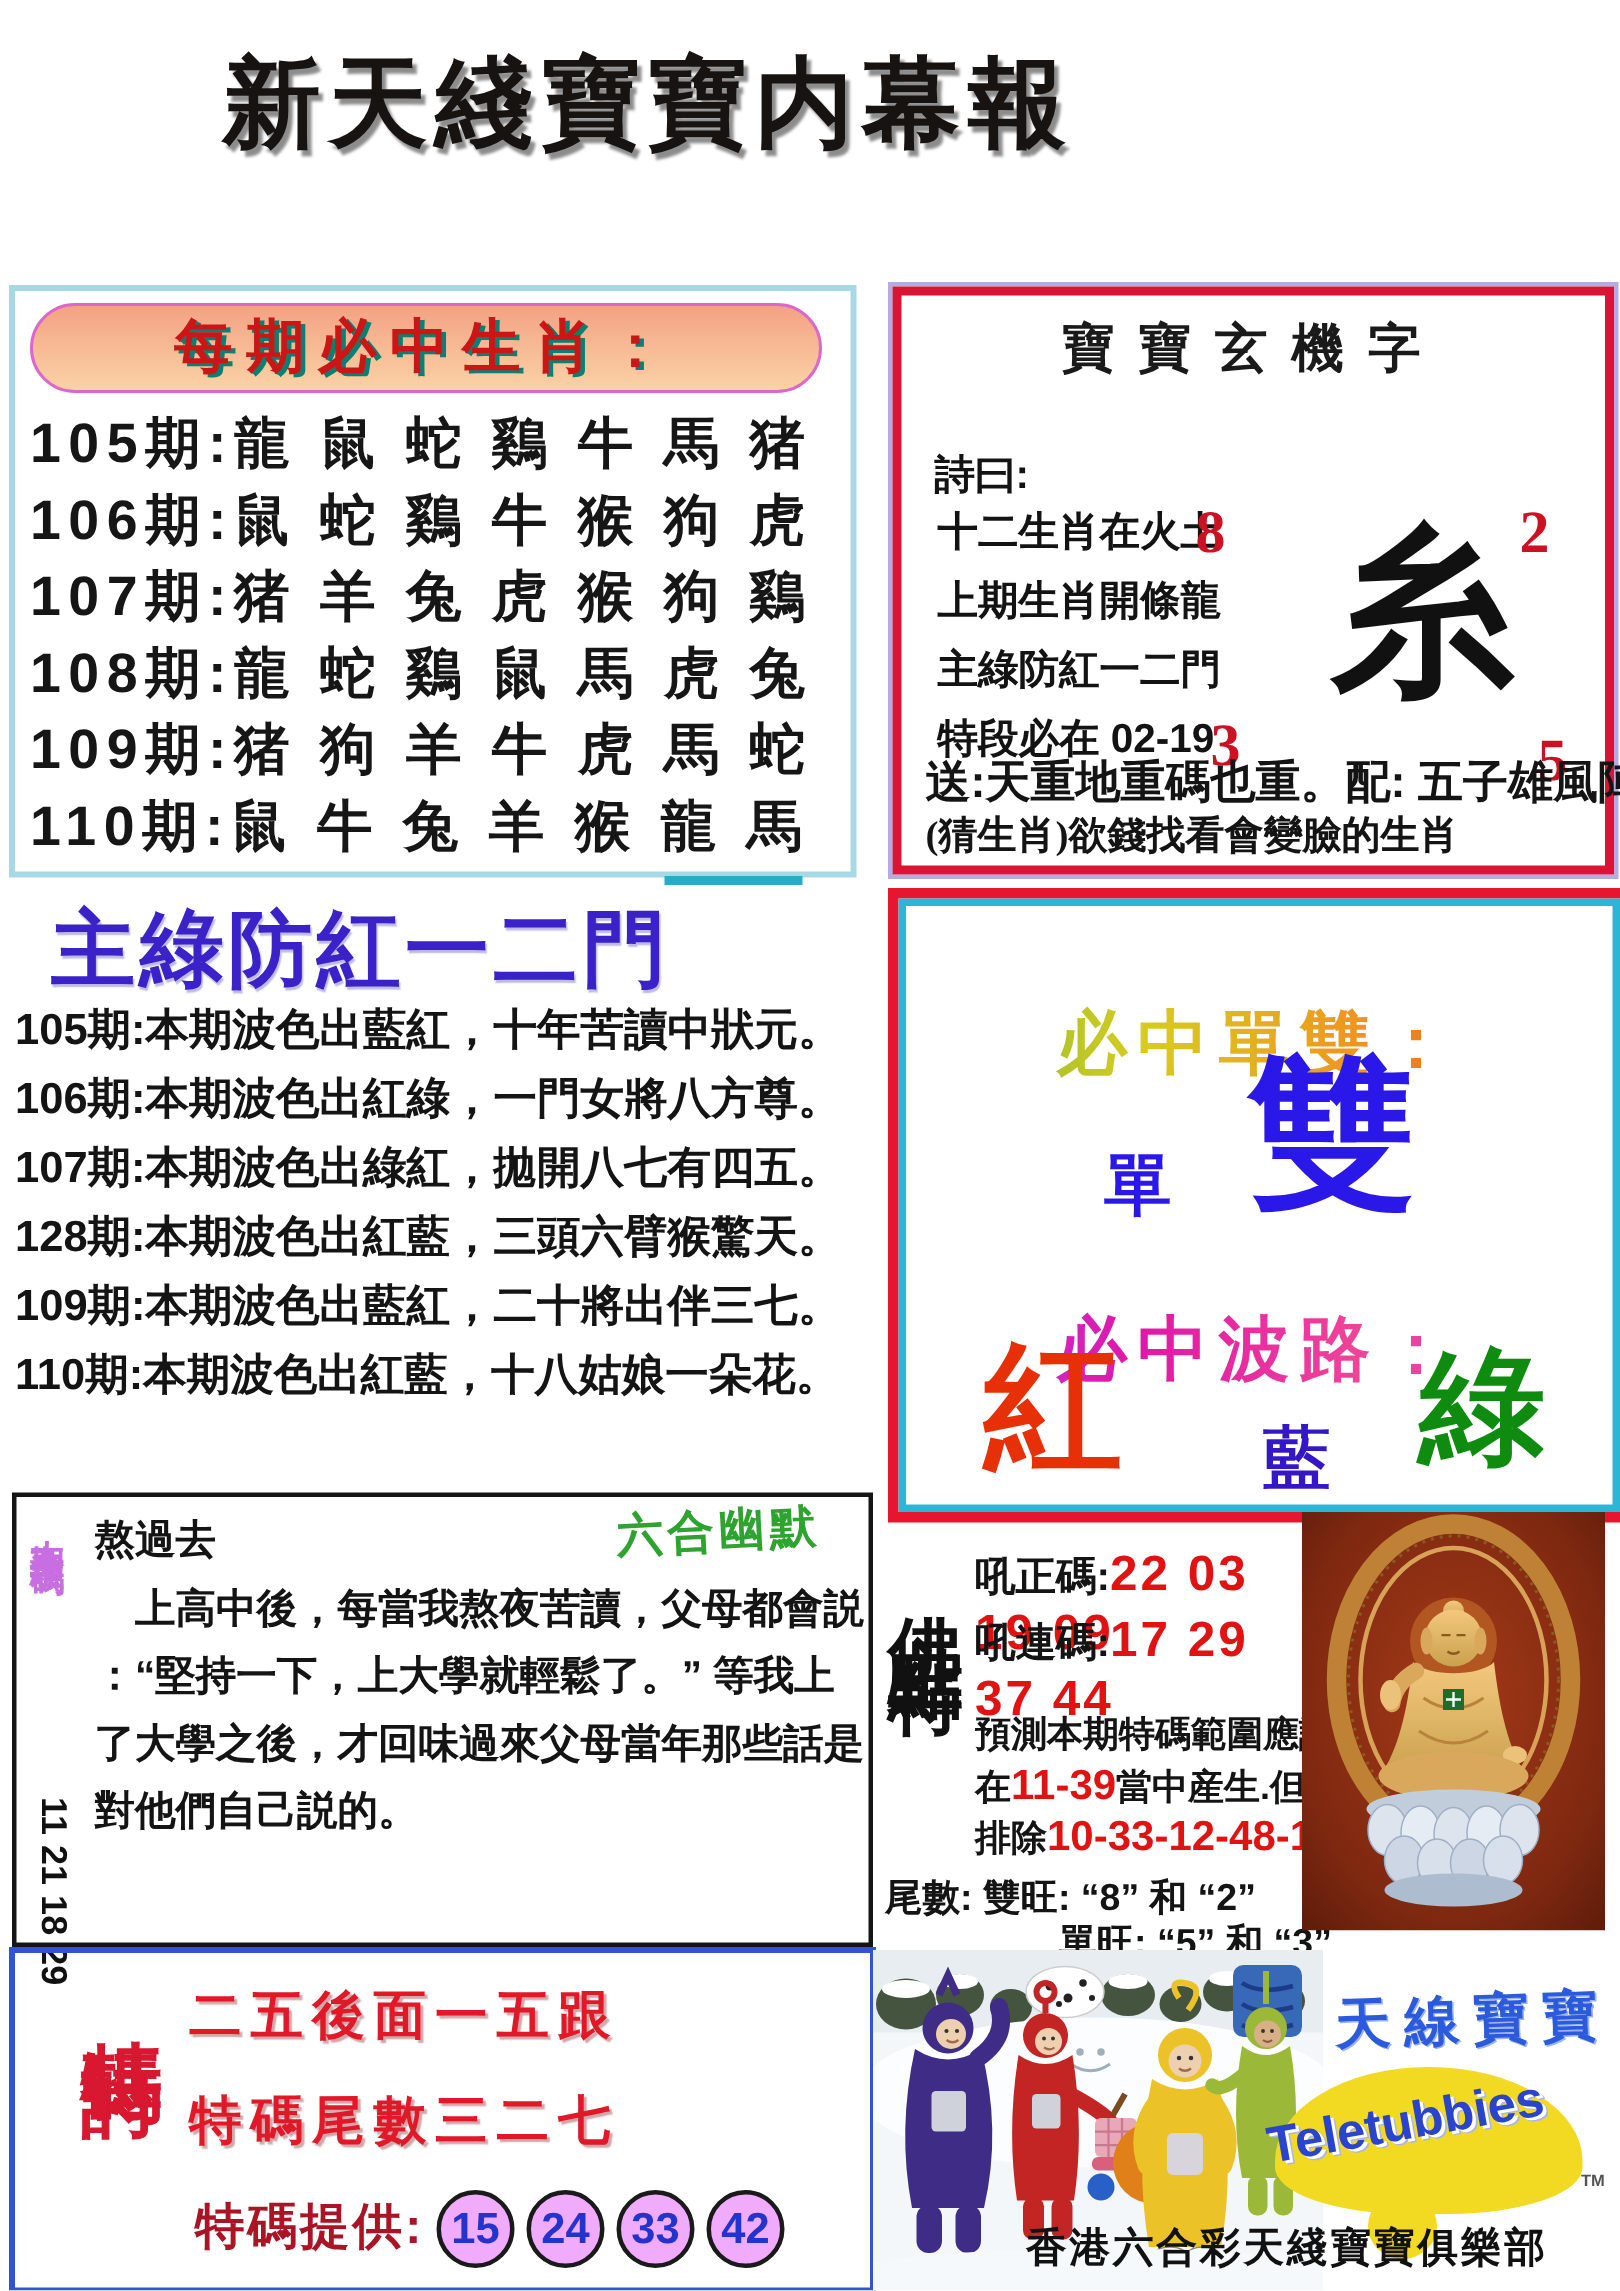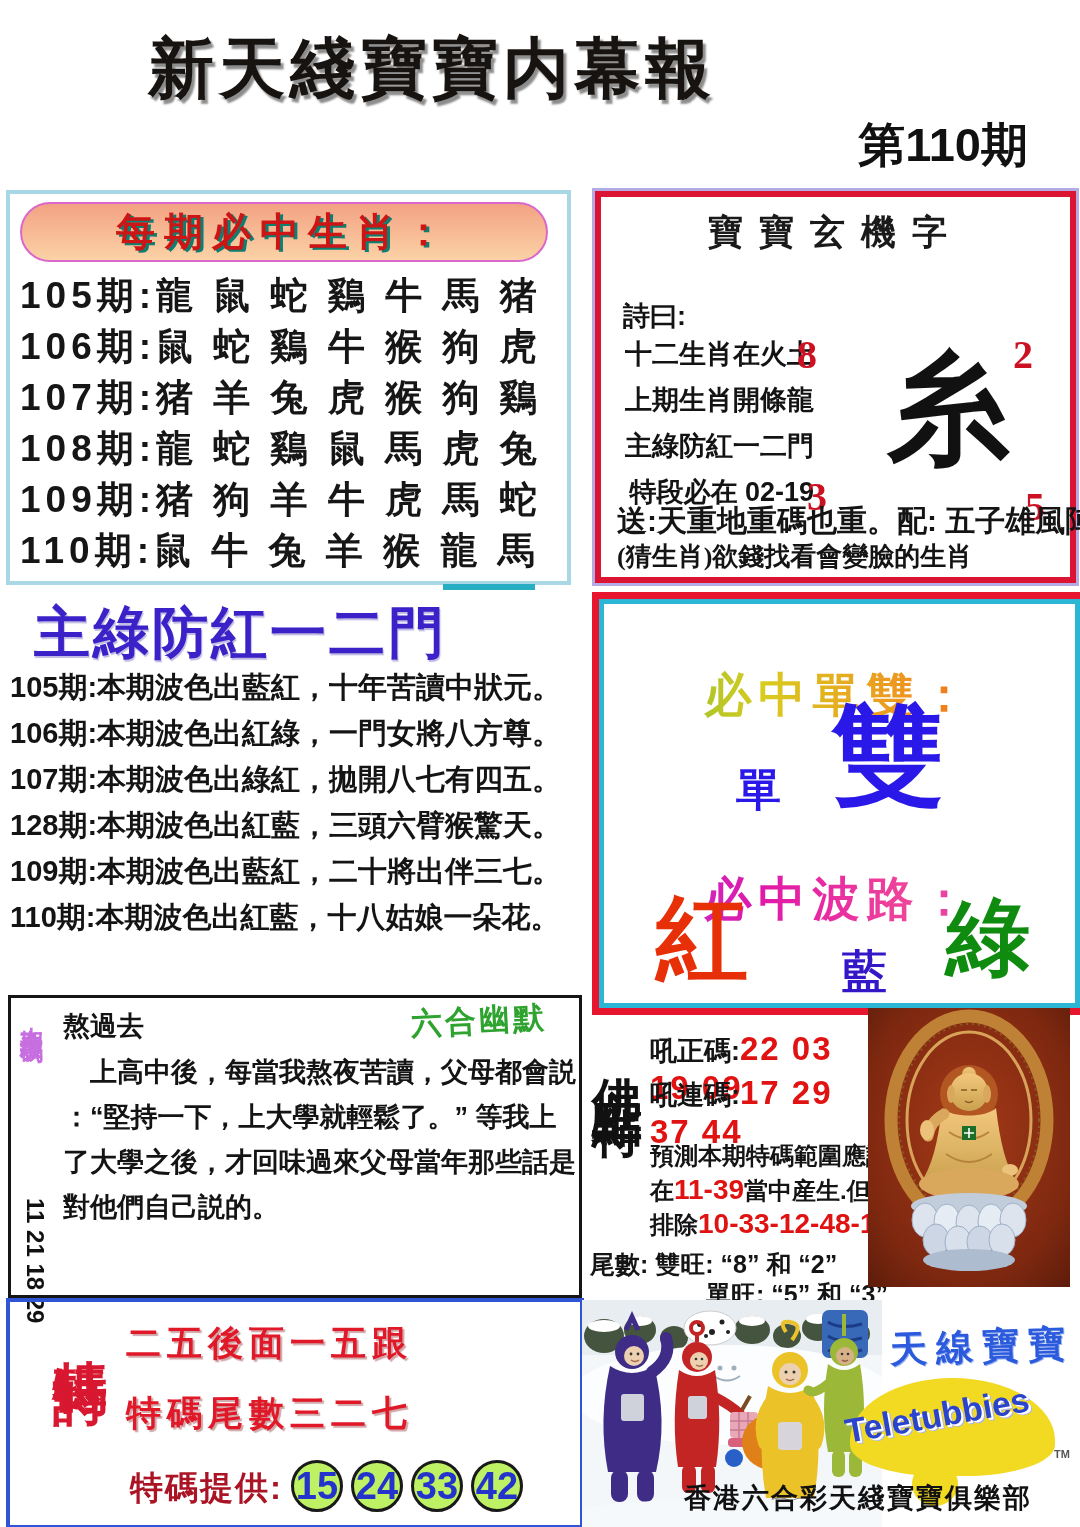--- a/index.html
+++ b/index.html
@@ -18,21 +18,21 @@
         text-align:center;}
   .pill-text{font-size:39px;font-weight:800;letter-spacing:9px;color:#cc1515;line-height:56px;
         text-shadow:3px 2px 0 #0d7f72;}
   .zrow{font-size:37px;font-weight:800;letter-spacing:5px;color:#161616;line-height:51px;white-space:nowrap;}
 
   
   .mbox-outer{border:3px solid #b4aae4;}
   .mbox-inner{position:absolute;inset:0;border:6px solid #dc1434;}
   .mtitle{font-size:35px;font-weight:800;letter-spacing:16px;text-align:center;width:100%;color:#1a1a1a;
           font-family:"Liberation Serif",serif;}
-  .mline{font-size:27px;font-weight:800;line-height:46px;color:#131313;white-space:nowrap;text-align:right;}
+  .mline{font-size:27px;font-weight:800;line-height:46px;color:#131313;white-space:nowrap;}
   .mcorner{font-size:40px;font-weight:800;color:#cc1122;font-family:"Liberation Serif",serif;}
   .mbig{font-size:122px;font-weight:700;color:#111;font-family:"Liberation Serif",serif;line-height:1;}
   .msend{font-size:30px;font-weight:800;white-space:nowrap;}
   .mguess{font-size:26px;font-weight:700;font-family:"Liberation Serif",serif;white-space:nowrap;}
 
   
   .tj-title{font-size:56px;font-weight:800;letter-spacing:3px;color:#3a22c8;white-space:nowrap;
             text-shadow:1px 2px 1px rgba(40,20,160,.3);}
   .trow{font-size:29px;font-weight:700;line-height:46px;color:#141414;white-space:nowrap;}
 
@@ -72,41 +72,40 @@
   .fz-red{color:#e01212;font-size:28px;}
   .fz-tail{font-size:25px;font-weight:800;white-space:nowrap;}
 
   
   .tbox{border:4px solid #2f55d4;}
   .tm-title{font-size:54px;font-weight:800;letter-spacing:6px;color:#d81830;line-height:1.15;}
   .tm-line{font-size:35px;font-weight:800;letter-spacing:6px;color:#e01828;white-space:nowrap;
            text-shadow:2px 2px 1px rgba(120,0,10,.35);}
   .tm-provide{font-size:33px;font-weight:800;color:#aa1425;letter-spacing:2px;}
   .ball{display:inline-block;width:46px;height:46px;border:3px solid #1a1a1a;border-radius:50%;
-        color:#2433cc;font-size:38px;font-weight:800;text-align:center;line-height:46px;margin-left:8px;
-        background:#bef264;}
+        color:#2433cc;font-size:29px;font-weight:800;text-align:center;line-height:46px;margin-left:8px;
+        background:#f0abfc;}
 
   
   .tt-cn{font-size:37px;font-weight:800;color:#2b5adc;letter-spacing:9px;white-space:nowrap;
          transform:rotate(-2deg);text-shadow:1px 1px 0 #9ab2ee;}
   .blob{background:#f2d922;border-radius:55% 55% 48% 48% / 70% 70% 35% 35%;}
   .blob-ball{background:#f2d922;border-radius:50%;}
   .tt-en{font-size:34px;font-weight:800;color:#2b44cc;transform:rotate(-10deg);white-space:nowrap;
          text-shadow:2px 2px 0 #ffffff,3px 3px 0 #aab6e8;}
   .tt-tm{font-size:11px;color:#555;font-weight:700;}
   .tt-club{font-size:27px;font-weight:800;color:#111;letter-spacing:2px;white-space:nowrap;}
   .teal-strip{background:#27aec2;}
 </style>
 </head>
 <body>
 
 <div class="page">
 
   <div class="abs main-title" style="left:148px;top:24px;">新天綫寶寶内幕報</div>
-  <div class="abs issue" style="right:52px;top:114px;">第110期</div>
 
   <div class="abs zbox" style="left:6px;top:190px;width:557px;height:387px;">
     <div class="abs pill" style="left:10px;top:8px;width:524px;height:56px;">
       <span class="pill-text">每期必中生肖：</span>
     </div>
     <div class="abs" style="left:10px;top:76px;">
       <div class="zrow">105期:龍 鼠 蛇 鷄 牛 馬 猪</div>
       <div class="zrow">106期:鼠 蛇 鷄 牛 猴 狗 虎</div>
       <div class="zrow">107期:猪 羊 兔 虎 猴 狗 鷄</div>
       <div class="zrow">108期:龍 蛇 鷄 鼠 馬 虎 兔</div>

